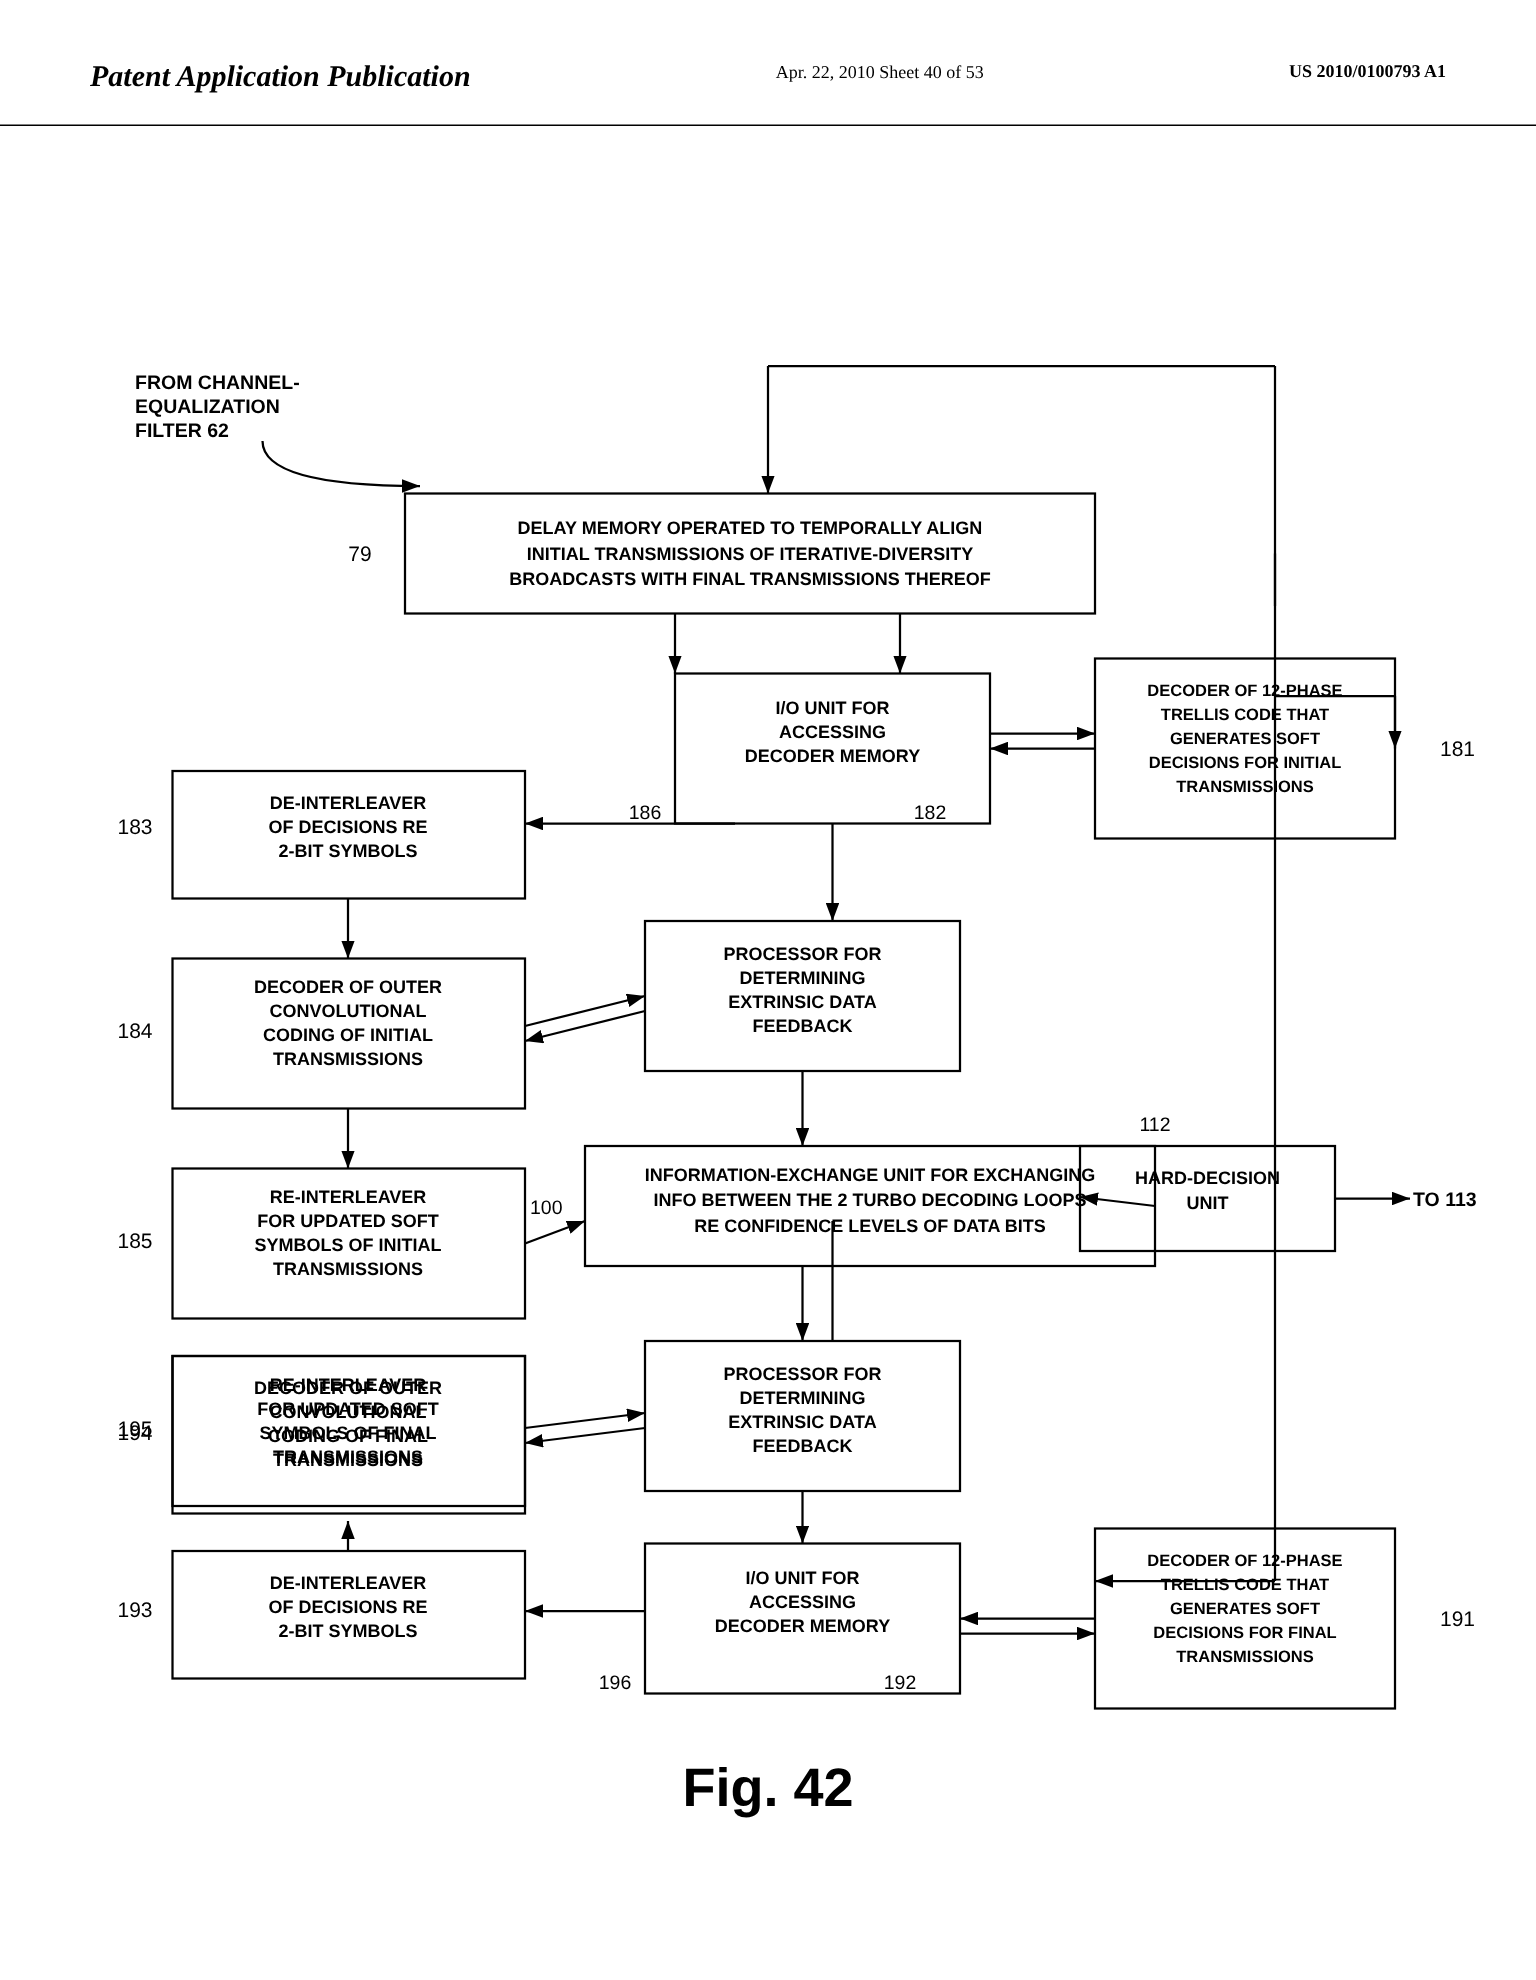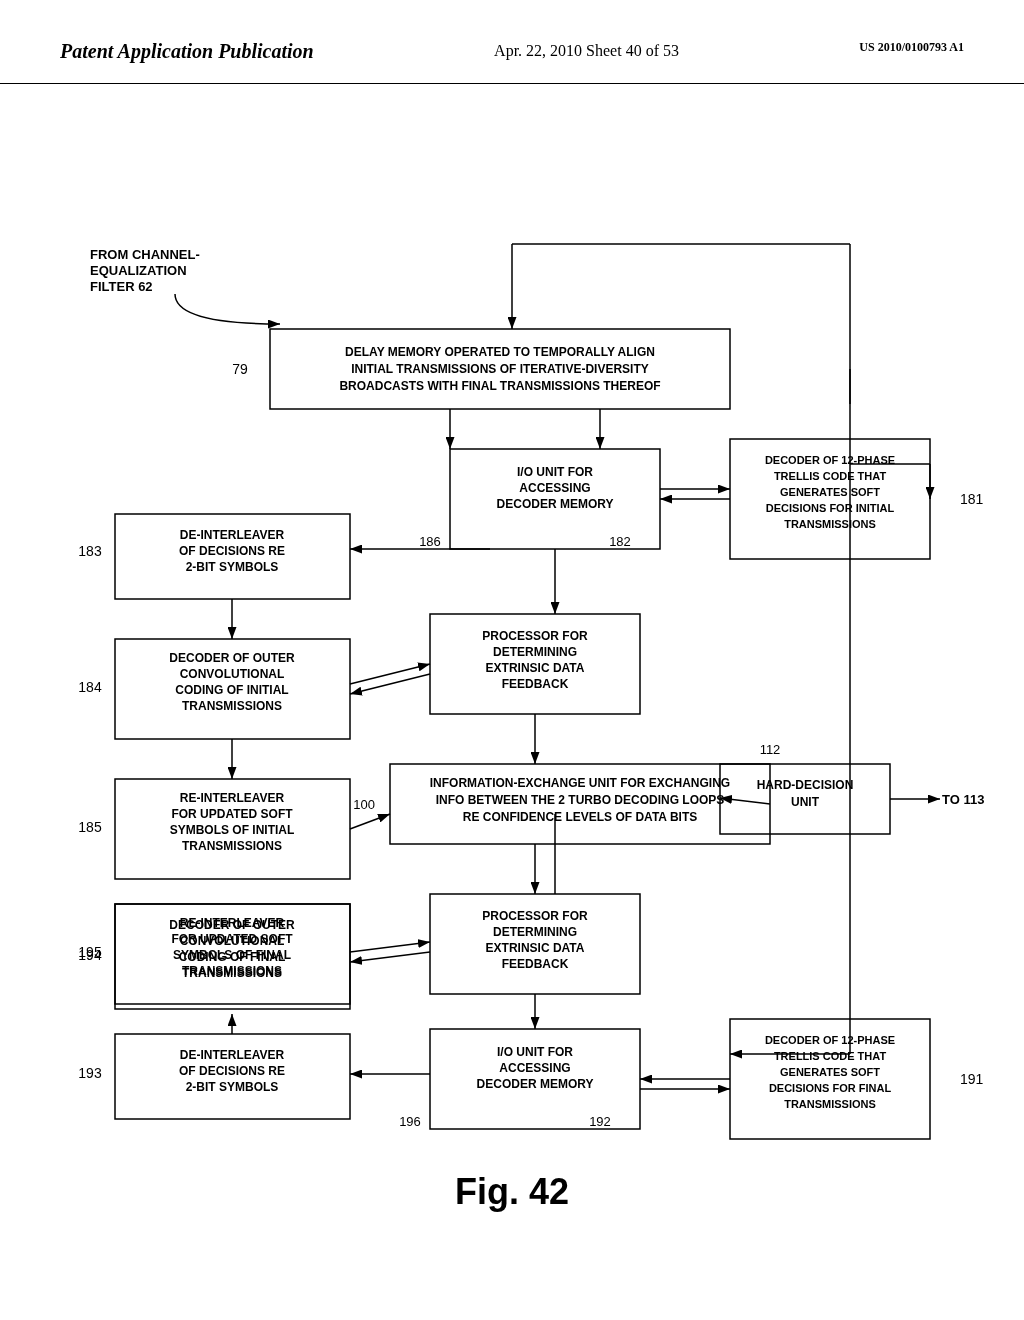--- a/index.html
+++ b/index.html
@@ -27,21 +27,21 @@
       border-bottom: 1px solid #000;
     }
 
     .header-left {
       font-size: 20px;
       font-weight: bold;
       font-style: italic;
     }
 
     .header-center {
-      font-size: 16px;
+      font-size: 12px;
       text-align: center;
       line-height: 1.4;
     }
 
     .header-right {
       font-size: 12px;
       font-weight: bold;
     }
 
     .diagram-area {

